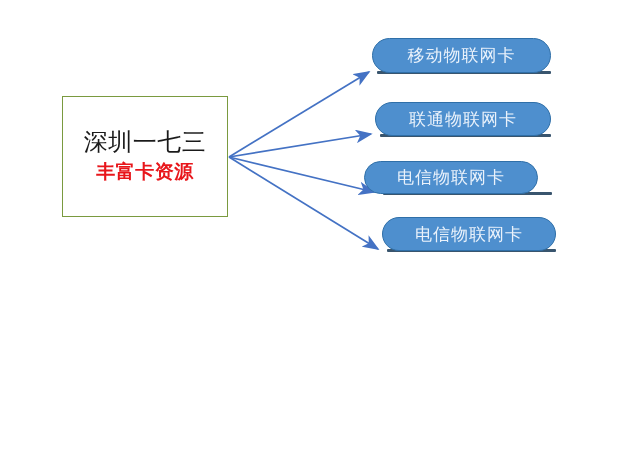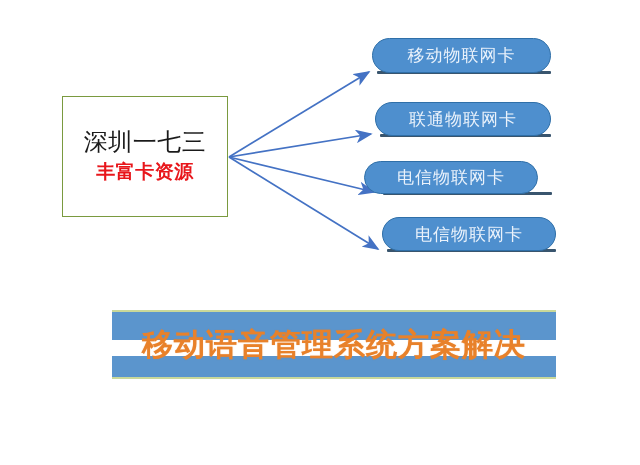--- a/index.html
+++ b/index.html
@@ -179,19 +179,14 @@
   <div class="pill-shadow" id="shadow-2"></div>
   <div class="pill" id="pill-2">
     <span class="pill-label">电信物联网卡</span>
   </div>
 
   <div class="pill-shadow" id="shadow-3"></div>
   <div class="pill" id="pill-3">
     <span class="pill-label">电信物联网卡</span>
   </div>
 
-  <div class="banner">
-    <div class="banner-block"></div>
-    <div class="banner-stripe"></div>
-    <div class="banner-text">移动语音管理系统方案解决</div>
-  </div>
 
 </div>
 
 </body></html>

